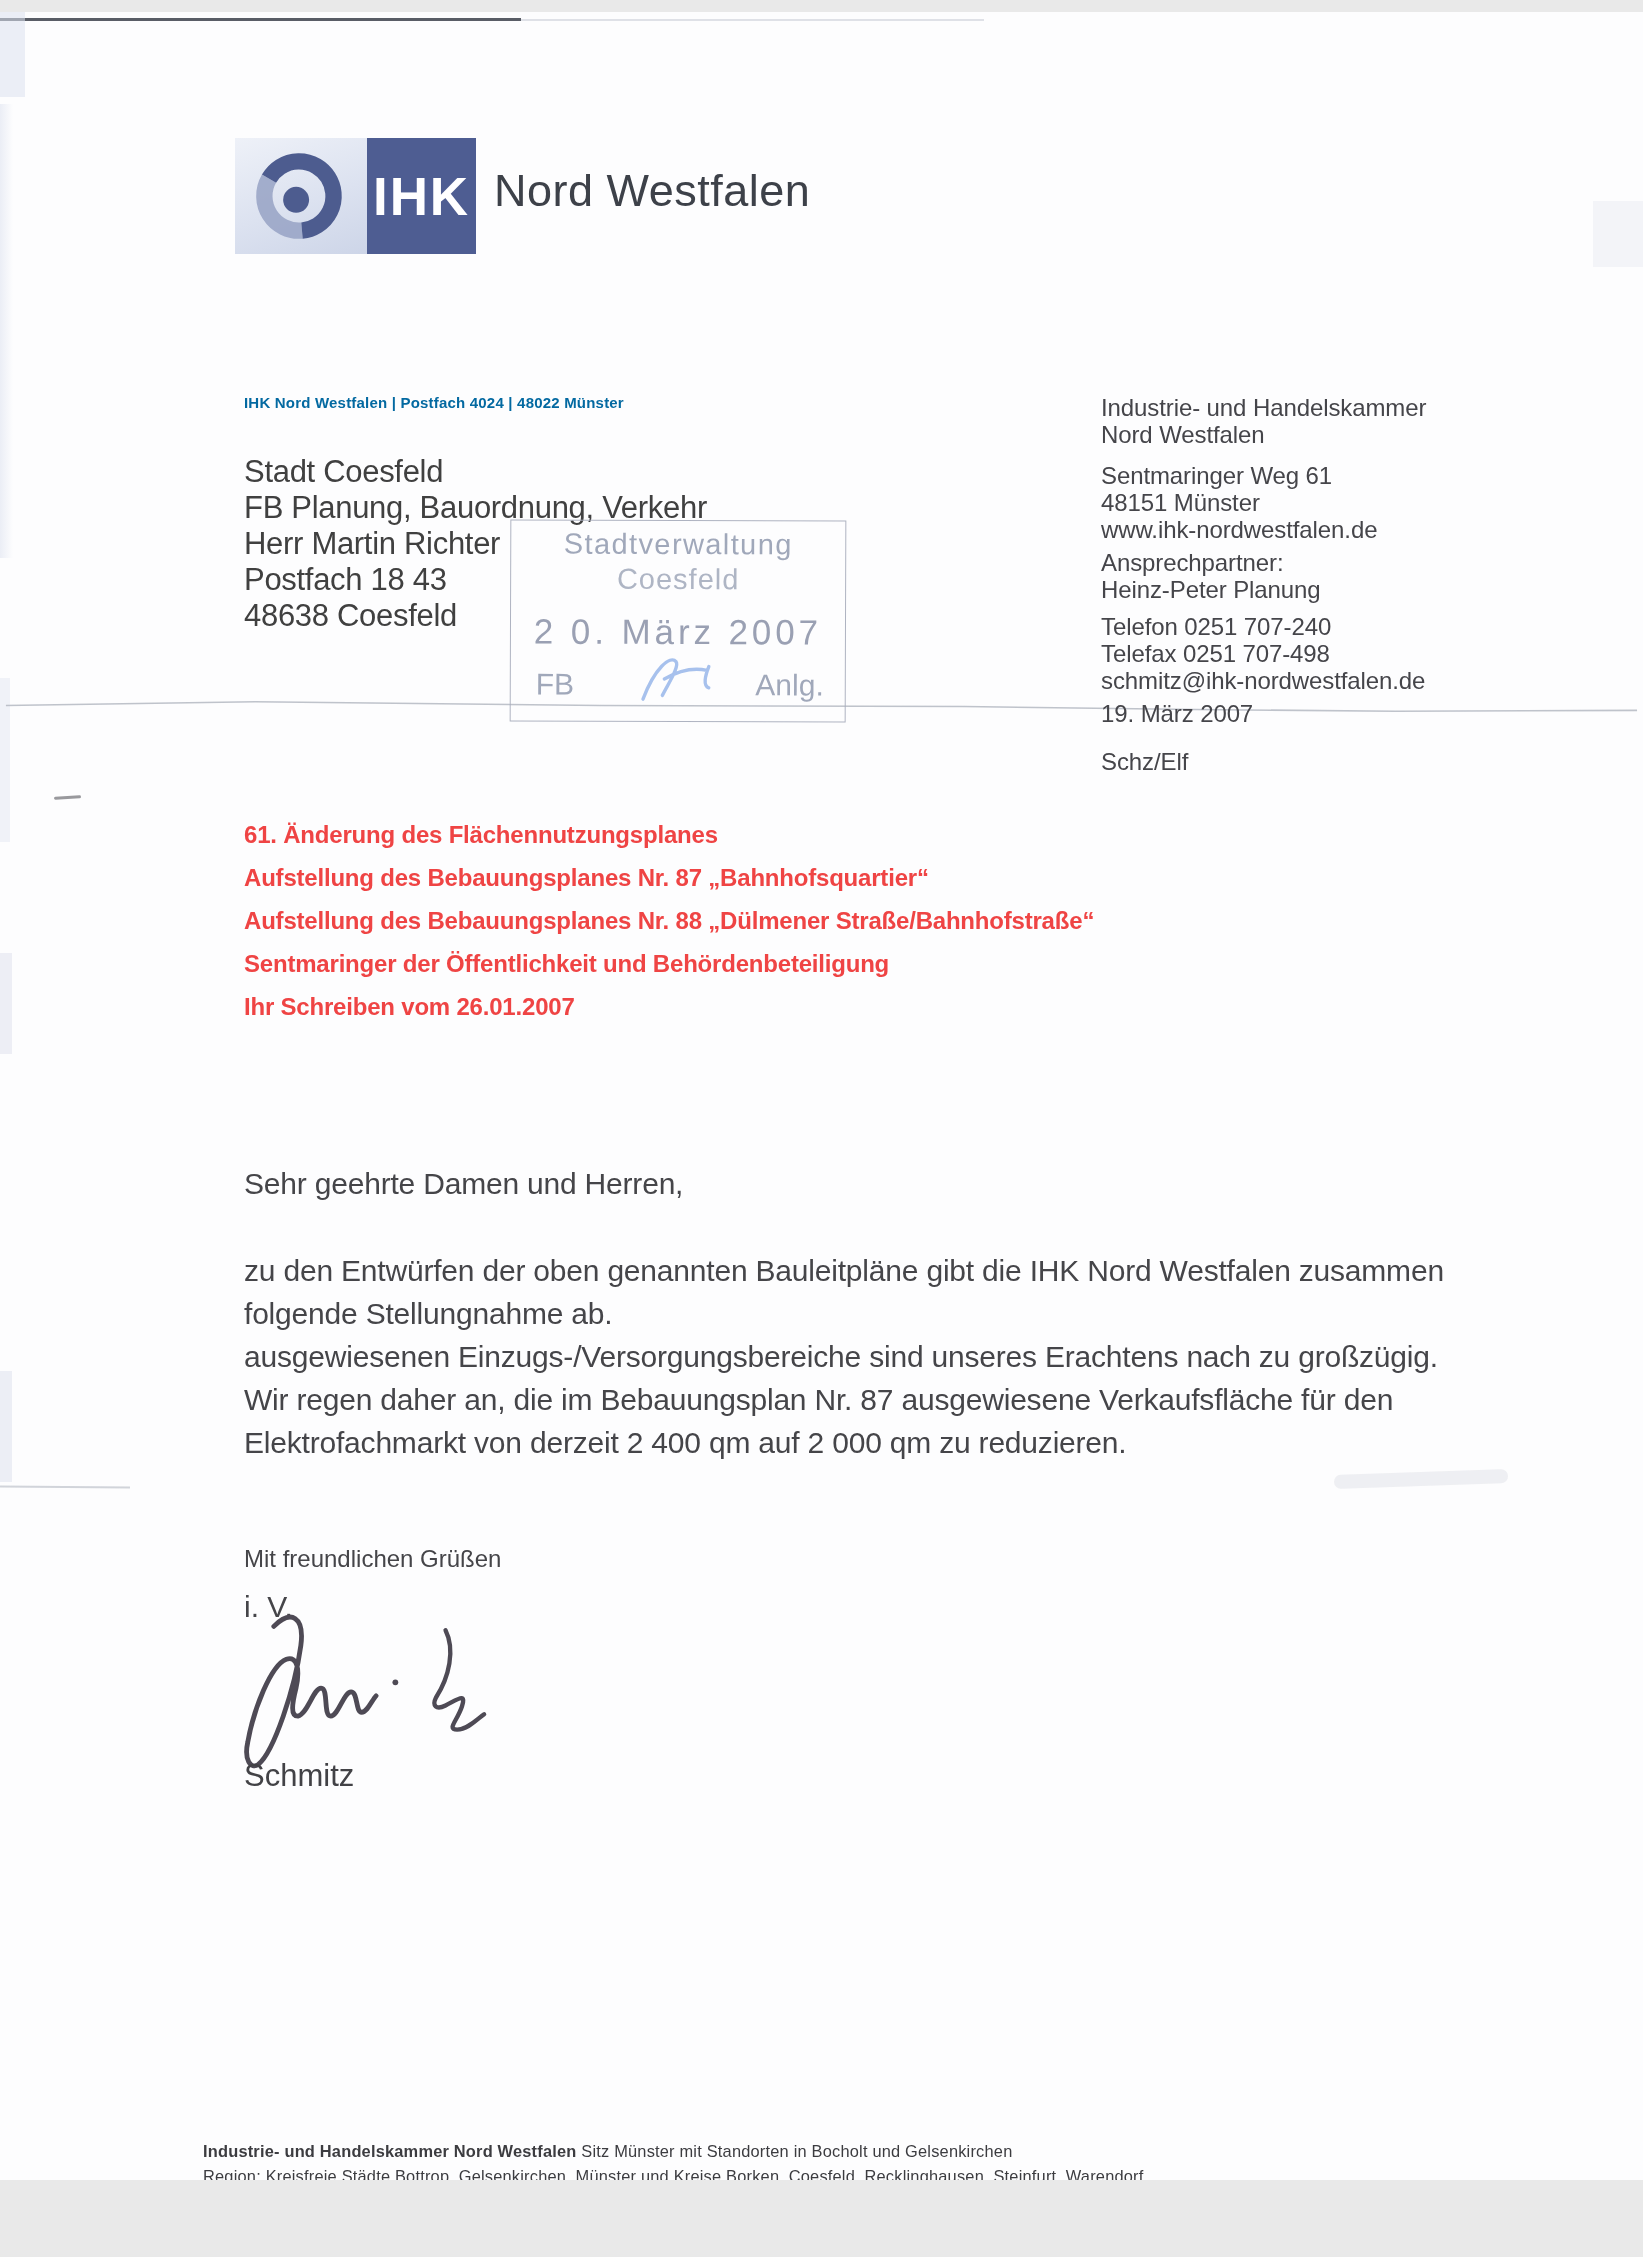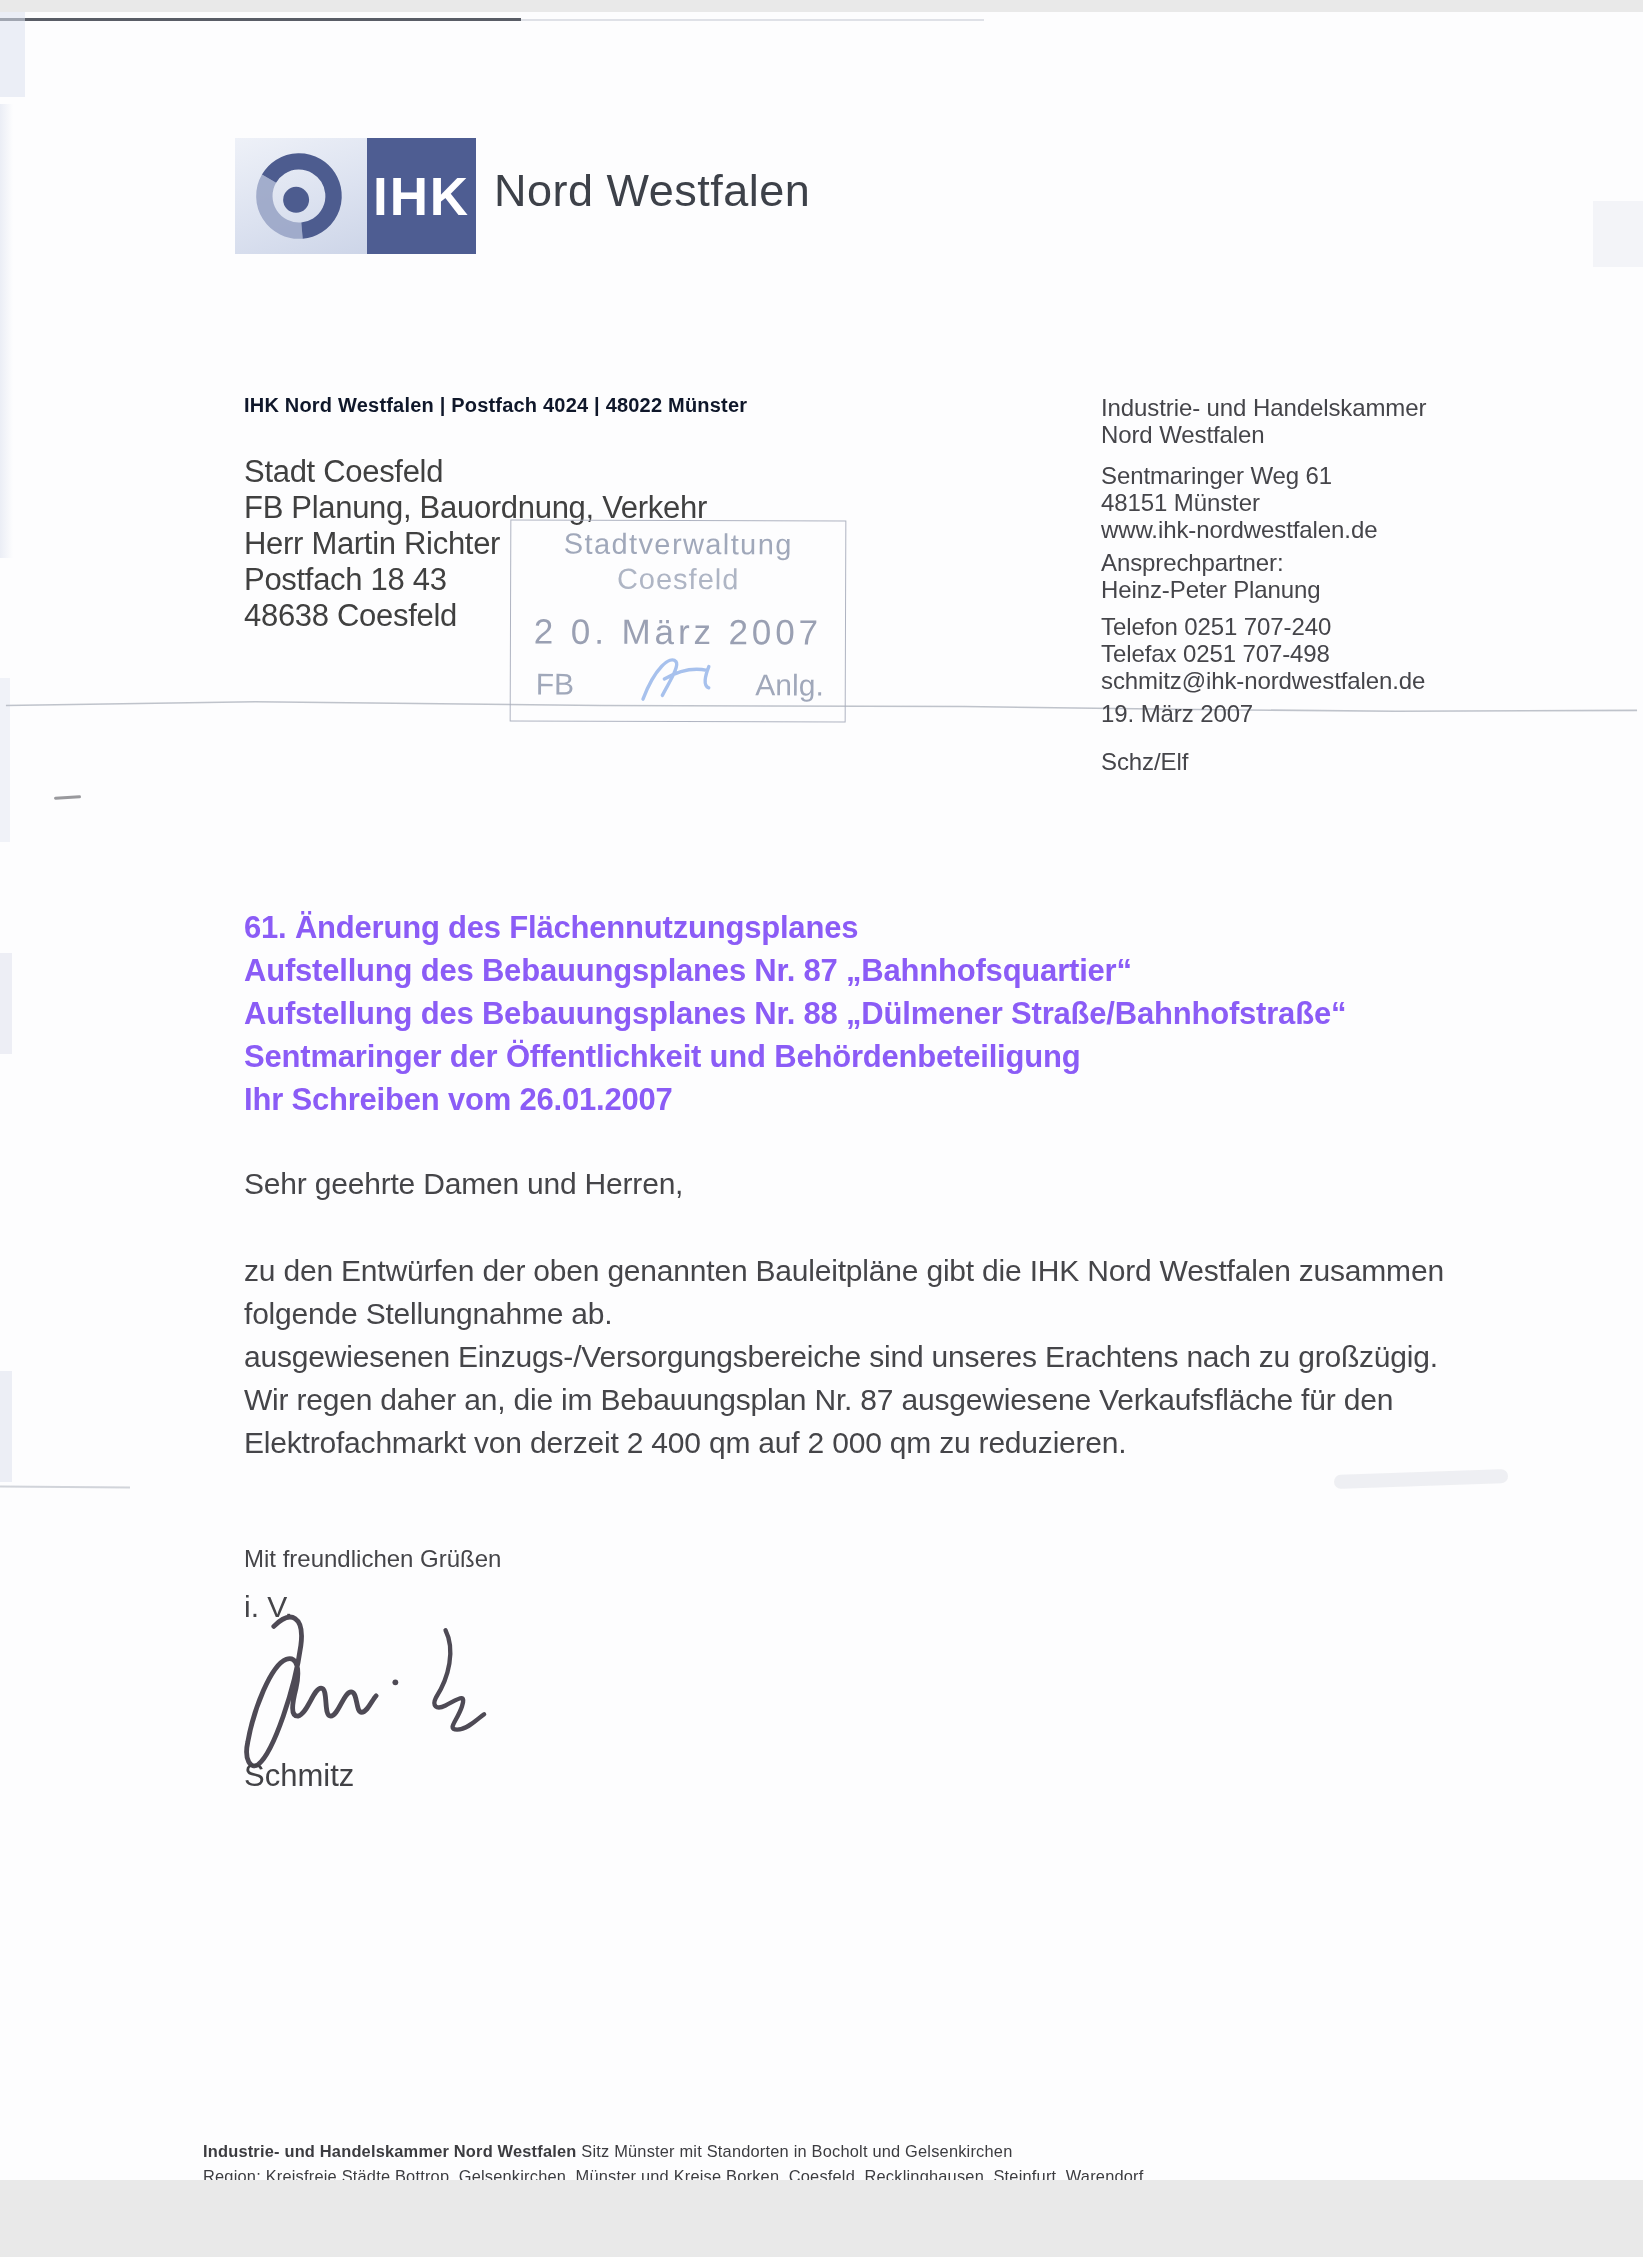--- a/index.html
+++ b/index.html
@@ -28,41 +28,41 @@
   .bottom-tick{left:5.8px;top:2246px;width:3.9px;height:9.7px;background:#3a3d42;}
   
   .logo-light{left:235px;top:126px;width:132px;height:116px;
     background:linear-gradient(160deg,#eef1f8 0%,#dce2f0 55%,#cdd5e8 100%);}
   .logo-dark{left:367px;top:126px;width:109px;height:116px;background:#4e5d92;
     display:flex;align-items:center;justify-content:center;}
   .logo-dark span{color:#fff;font-size:53px;font-weight:700;letter-spacing:1.9px;}
   .emblem{position:absolute;left:13.5px;top:7.7px;}
   .wordmark{left:494px;top:153px;font-size:45px;color:#3d4149;letter-spacing:0.5px;}
   
-  .sender-line{left:244px;top:382px;font-size:20px;font-weight:700;color:#0f172a;letter-spacing:0.2px;}
+  .sender-line{left:244px;top:382px;font-size:15px;font-weight:700;color:#0369a1;letter-spacing:0.2px;}
   .recipient{left:244px;top:442px;font-size:31px;line-height:36px;color:#404040;letter-spacing:-0.3px;}
   
   .stamp{left:510px;top:508px;width:334px;height:200px;border:1.9px solid #a8adbc;
     color:#99a1b5;transform:rotate(.2deg);opacity:.92;}
   .stamp-l1{position:absolute;left:0;top:6.8px;width:100%;text-align:center;font-size:29px;letter-spacing:1.4px;}
   .stamp-l2{position:absolute;left:0;top:42px;width:100%;text-align:center;font-size:29px;letter-spacing:1px;color:#a8afc0;}
   .stamp-date{position:absolute;left:0;top:91px;width:100%;text-align:center;font-size:35px;letter-spacing:3.9px;color:#9299ad;}
   .stamp-fb{position:absolute;left:25px;top:147px;font-size:30px;}
   .stamp-anlg{position:absolute;right:21px;top:147px;font-size:30px;}
   .stamp-hand{position:absolute;left:111px;top:124px;}
   
   .info{font-size:24px;line-height:27px;color:#45454a;letter-spacing:-0.1px;}
   .i-org{left:1101px;top:382px;}
   .i-addr{left:1101px;top:450px;}
   .i-contact{left:1101px;top:537px;}
   .i-phone{left:1101px;top:601px;}
   .i-date{left:1101px;top:688px;}
   .i-ref{left:1101px;top:736px;}
   
-  .subject{left:244px;top:894px;font-size:31px;font-weight:700;line-height:43px;color:#8b5cf6;letter-spacing:-0.2px;}
+  .subject{left:244px;top:801px;font-size:24px;font-weight:700;line-height:43px;color:#ef4444;letter-spacing:-0.2px;}
   .salutation{left:244px;top:1155px;font-size:30px;color:#454549;letter-spacing:-0.2px;}
   .bodytext{left:244px;top:1237px;font-size:30px;line-height:43px;color:#454549;letter-spacing:-0.2px;}
   .regards{left:244px;top:1533px;font-size:24px;color:#454549;}
   .iv{left:244px;top:1578px;font-size:30px;color:#454549;}
   .signature{left:214px;top:1595px;}
   .signer{left:244px;top:1746px;font-size:31px;color:#424246;}
   
   .footer{left:203px;top:2127px;font-size:16.4px;line-height:25px;color:#3c3c40;letter-spacing:0.2px;}
   .footer .b{font-weight:700;}
 </style>

